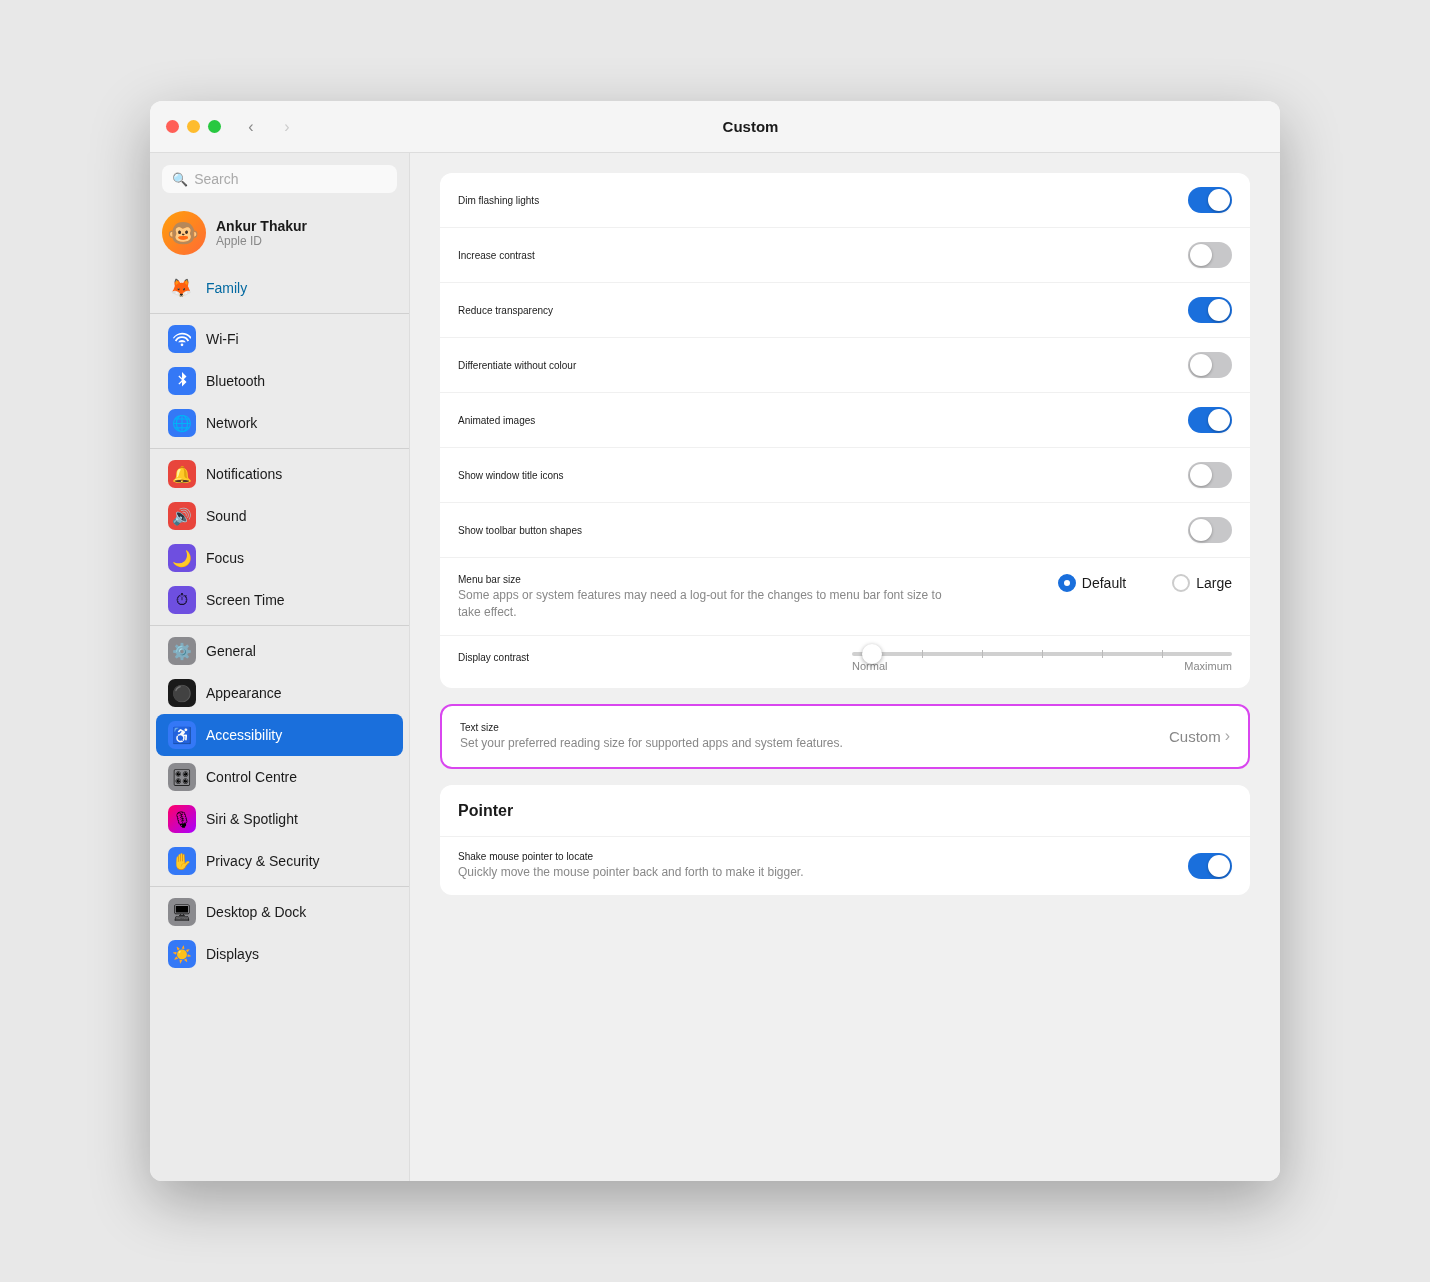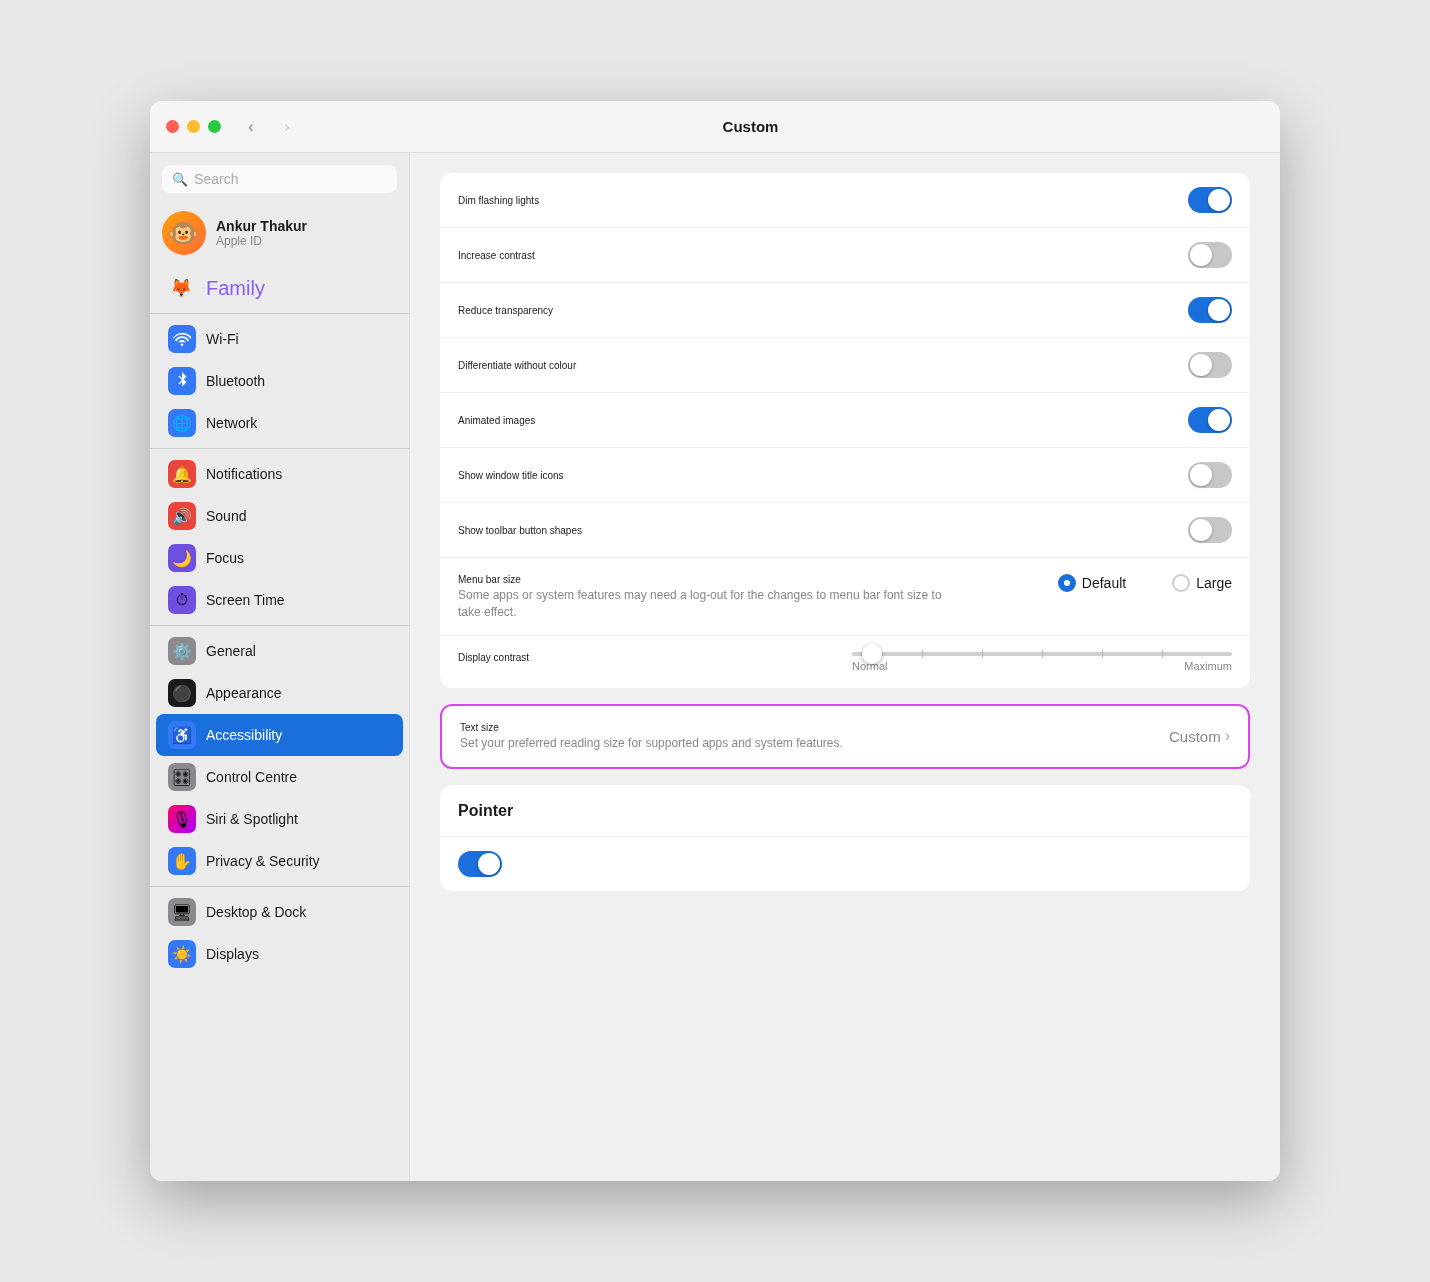--- a/index.html
+++ b/index.html
@@ -129,21 +129,21 @@
     }
     .family-icon {
       width: 28px;
       height: 28px;
       border-radius: 6px;
       display: flex;
       align-items: center;
       justify-content: center;
       font-size: 18px;
     }
-    .family-label { font-size: 20px; color: #8b5cf6; text-align: right; }
+    .family-label { font-size: 14px; color: #0369a1; text-align: right; }
     .sidebar-divider {
       height: 1px;
       background: #d0d0d0;
       margin: 4px 0;
     }
     .sidebar-item {
       display: flex;
       align-items: center;
       gap: 10px;
       padding: 7px 12px;
@@ -552,20 +552,24 @@
       </div>
 
       <div class="settings-section">
         <div class="settings-row" style="border-bottom:1px solid #f0f0f0;">
           <div class="row-left">
             <div class="row-title" style="font-weight:700;font-size:16px;">Pointer</div>
           </div>
         </div>
 
         <div class="settings-row">
+          <div class="row-left">
+            <div class="row-title">Shake mouse pointer to locate</div>
+            <div class="row-subtitle">Quickly move the mouse pointer back and forth to make it bigger.</div>
+          </div>
           <div class="toggle on">
             <div class="toggle-knob"></div>
           </div>
         </div>
       </div>
 
     </div>
   </div>
 </div>
 

